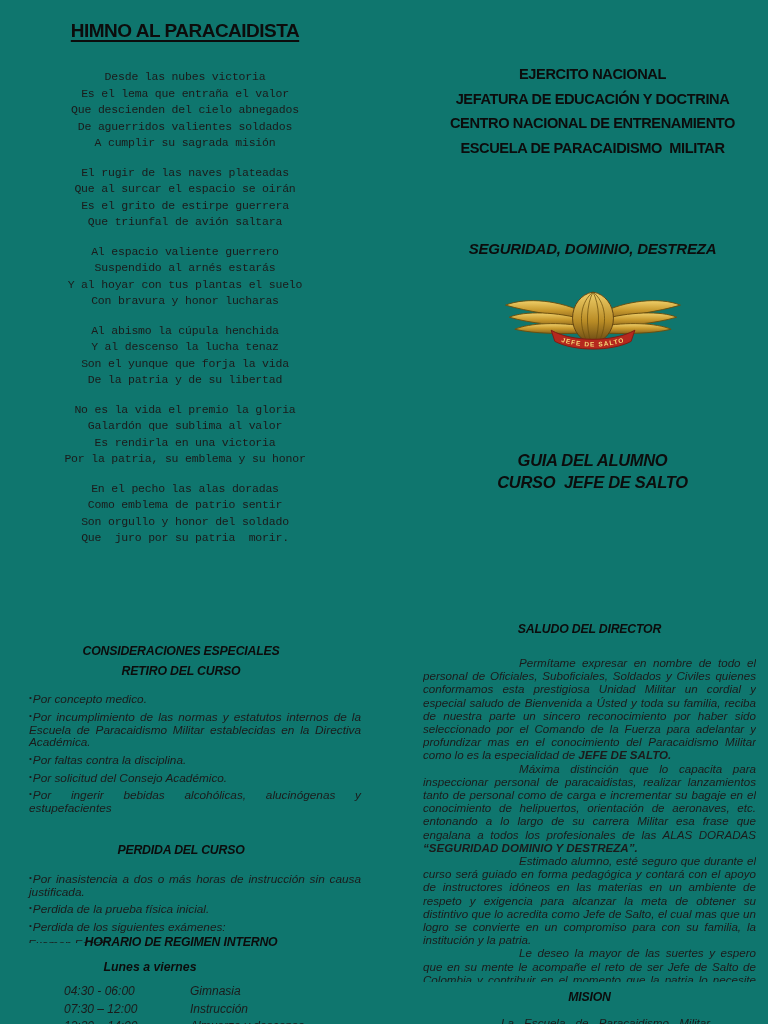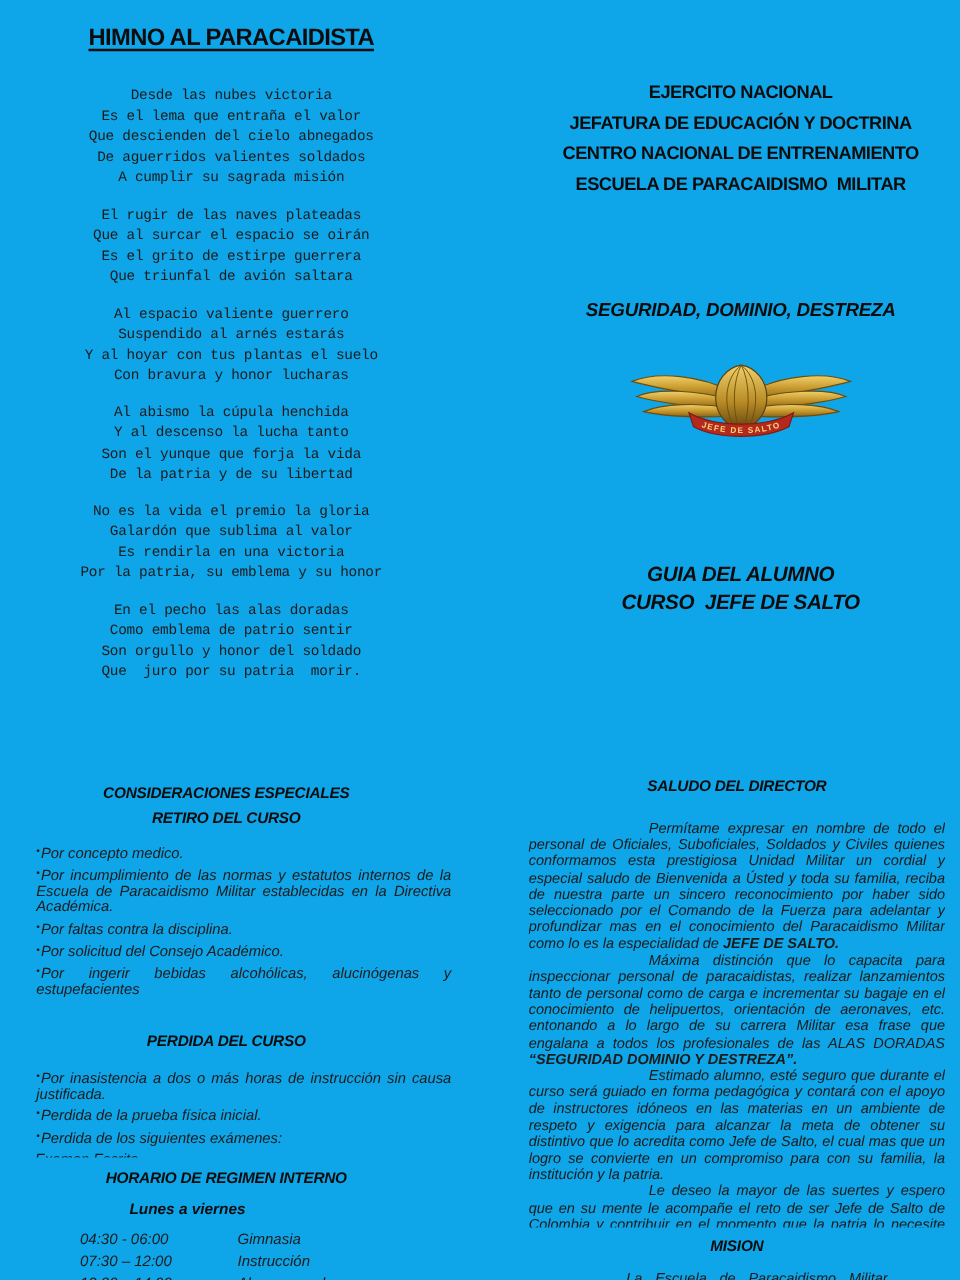--- a/index.html
+++ b/index.html
@@ -1,17 +1,17 @@
 <!DOCTYPE html>
 <html><head>
 <meta charset="utf-8">
 <style>
   html,body{margin:0;padding:0;background:#ffffff;}
   .page{
-    position:relative;width:768px;height:1024px;background:#0ea5e9;
+    position:relative;width:768px;height:1024px;background:#0f766e;
     overflow:hidden;color:#141414;
     font-family:"Liberation Sans","DejaVu Sans",sans-serif;
   }
   
   .hymn-block{position:absolute;left:25px;top:20px;width:320px;text-align:center;}
   .hymn-title{
     font-size:19px;font-weight:bold;letter-spacing:-0.5px;margin:0 0 27px 0;
     text-decoration:underline;text-decoration-thickness:2px;text-underline-offset:3px;color:#0c0c0c;
   }
   .stanza{margin:0 0 13px 0;font-family:Liberation Mono, monospace;}
@@ -21,21 +21,21 @@
   .unit-line{font-size:14.6px;font-weight:bold;line-height:24.5px;letter-spacing:-0.4px;white-space:pre-wrap;color:#0c0c0c;text-align:center;}
   .motto{
     position:absolute;left:420px;top:240px;width:345px;text-align:center;
     font-size:15px;font-weight:bold;font-style:italic;letter-spacing:-0.2px;color:#0c0c0c;
   }
   .badge-wrap{position:absolute;left:500px;top:288px;width:186px;height:64px;}
   .badge-wrap svg{display:block;width:100%;height:100%;}
   .guide-block{position:absolute;left:420px;top:449px;width:345px;text-align:center;}
   .guide-line{font-size:16.5px;font-weight:bold;font-style:italic;line-height:22px;letter-spacing:-0.3px;white-space:pre-wrap;color:#0c0c0c;}
   
-  .considerations{position:absolute;left:25px;top:626px;width:340px;height:300px;overflow:hidden;font-style:italic;}
+  .considerations{position:absolute;left:25px;top:643px;width:340px;height:300px;overflow:hidden;font-style:italic;}
   .c-head{font-size:12.3px;font-weight:bold;line-height:16px;text-align:center;padding-right:28px;letter-spacing:-0.2px;color:#0c0c0c;}
   .c-sub{font-size:12.3px;font-weight:bold;line-height:16px;text-align:center;padding-right:28px;letter-spacing:-0.2px;color:#0c0c0c;margin-top:4px;}
   .blist{margin-top:13px;}
   .blist.second{margin-top:14px;}
   .blt{font-size:11.8px;line-height:12.7px;text-align:justify;margin:4px;color:#1b1b1b;}
   .blt::before{content:"•";font-size:0.68em;vertical-align:0.38em;margin-right:1px;}
   .plain-line{font-size:11.8px;line-height:12.7px;margin:0;color:#1b1b1b;}
   .plain-line.indent1{padding-left:3px;}
   .gap27{margin-top:27px;}
   
@@ -81,21 +81,21 @@
       <div class="hymn-line">Que triunfal de avión saltara</div>
     </div>
     <div class="stanza">
       <div class="hymn-line">Al espacio valiente guerrero</div>
       <div class="hymn-line">Suspendido al arnés estarás</div>
       <div class="hymn-line">Y al hoyar con tus plantas el suelo</div>
       <div class="hymn-line">Con bravura y honor lucharas</div>
     </div>
     <div class="stanza">
       <div class="hymn-line">Al abismo la cúpula henchida</div>
-      <div class="hymn-line">Y al descenso la lucha tanto</div>
+      <div class="hymn-line">Y al descenso la lucha tenaz</div>
       <div class="hymn-line">Son el yunque que forja la vida</div>
       <div class="hymn-line">De la patria y de su libertad</div>
     </div>
     <div class="stanza">
       <div class="hymn-line">No es la vida el premio la gloria</div>
       <div class="hymn-line">Galardón que sublima al valor</div>
       <div class="hymn-line">Es rendirla en una victoria</div>
       <div class="hymn-line">Por la patria, su emblema y su honor</div>
     </div>
     <div class="stanza">

